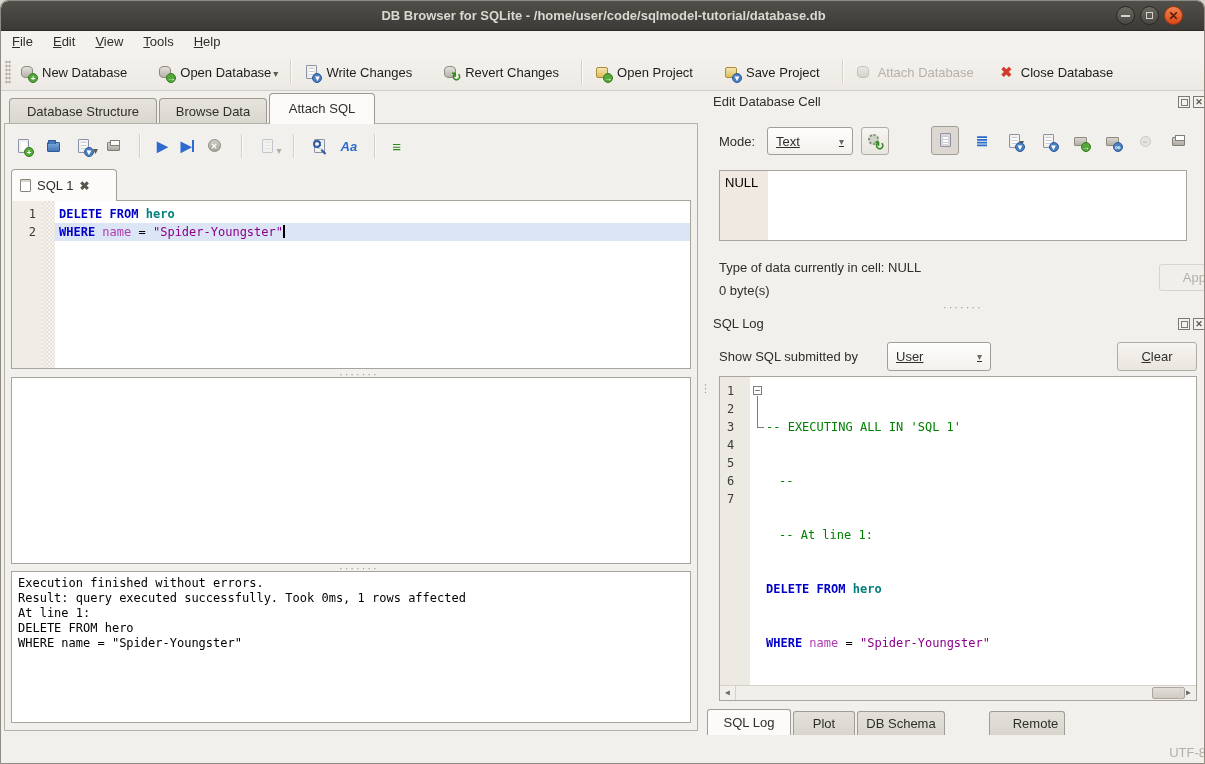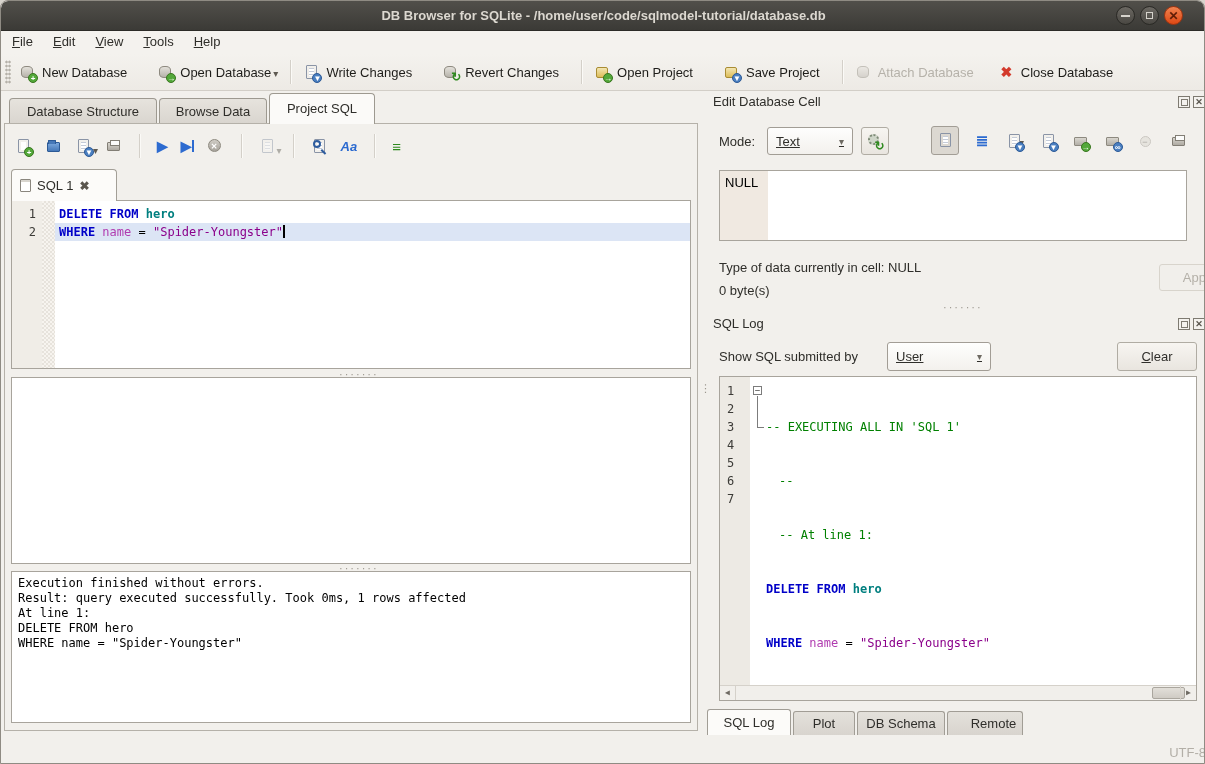--- a/index.html
+++ b/index.html
@@ -211,21 +211,21 @@
       <span>Attach Database</span>
     </div>
     <div class="tb-btn" style="margin-left:8px;">
       <span class="xred">✖</span>
       <span>Close Database</span>
     </div>
   </div>
 
   <div class="tab-top" style="left:8px; top:97px; width:148px; height:26px; line-height:25px;">Database Structure</div>
   <div class="tab-top" style="left:158px; top:97px; width:108px; height:26px; line-height:25px;">Browse Data</div>
-  <div class="tab-top active" style="left:268px; top:92px; width:106px; height:31px; line-height:30px;">Project SQL</div>
+  <div class="tab-top active" style="left:268px; top:92px; width:106px; height:31px; line-height:30px;">Attach SQL</div>
 
   <div class="frame" style="left:3px; top:122px; width:694px; height:608px;"></div>
 
   <div class="sqltb">
     <span class="ic">
         <span class="pagei" style="background-image:none;"></span>
         <span class="badge green">+</span>
       </span>
     <span class="ic">
         <span class="folder"></span>
@@ -395,20 +395,20 @@
     <div class="hscroll" style="left:0; right:0; bottom:0; position:absolute;">
       <div class="hs-arrow" style="left:0; border-right:1px solid #d5d1ca;">◀</div>
       <div class="hs-thumb" style="left:432px; width:33px;"></div>
       <div class="hs-arrow" style="right:0; border-left:1px solid #d5d1ca;">▶</div>
     </div>
   </div>
 
   <div class="btab active" style="left:706px; top:708px; width:84px; height:26px; line-height:25px;">SQL Log</div>
   <div class="btab" style="left:792px; top:710px; width:62px; height:24px; line-height:23px;">Plot</div>
   <div class="btab" style="left:856px; top:710px; width:88px; height:24px; line-height:23px;">DB Schema</div>
-  <div class="btab" style="left:946px; top:710px; width:76px; height:24px; line-height:23px;padding-left:17px;">Remote</div>
+  <div class="btab" style="left:988px; top:710px; width:76px; height:24px; line-height:23px;padding-left:17px;">Remote</div>
 
   <div class="statusbar">
     <span style="position:absolute; right:28px; top:7px; color:#b3afa7;">UTF-8</span>
     <span class="grip"></span>
   </div>
 
 </div>
 
 </body></html>

